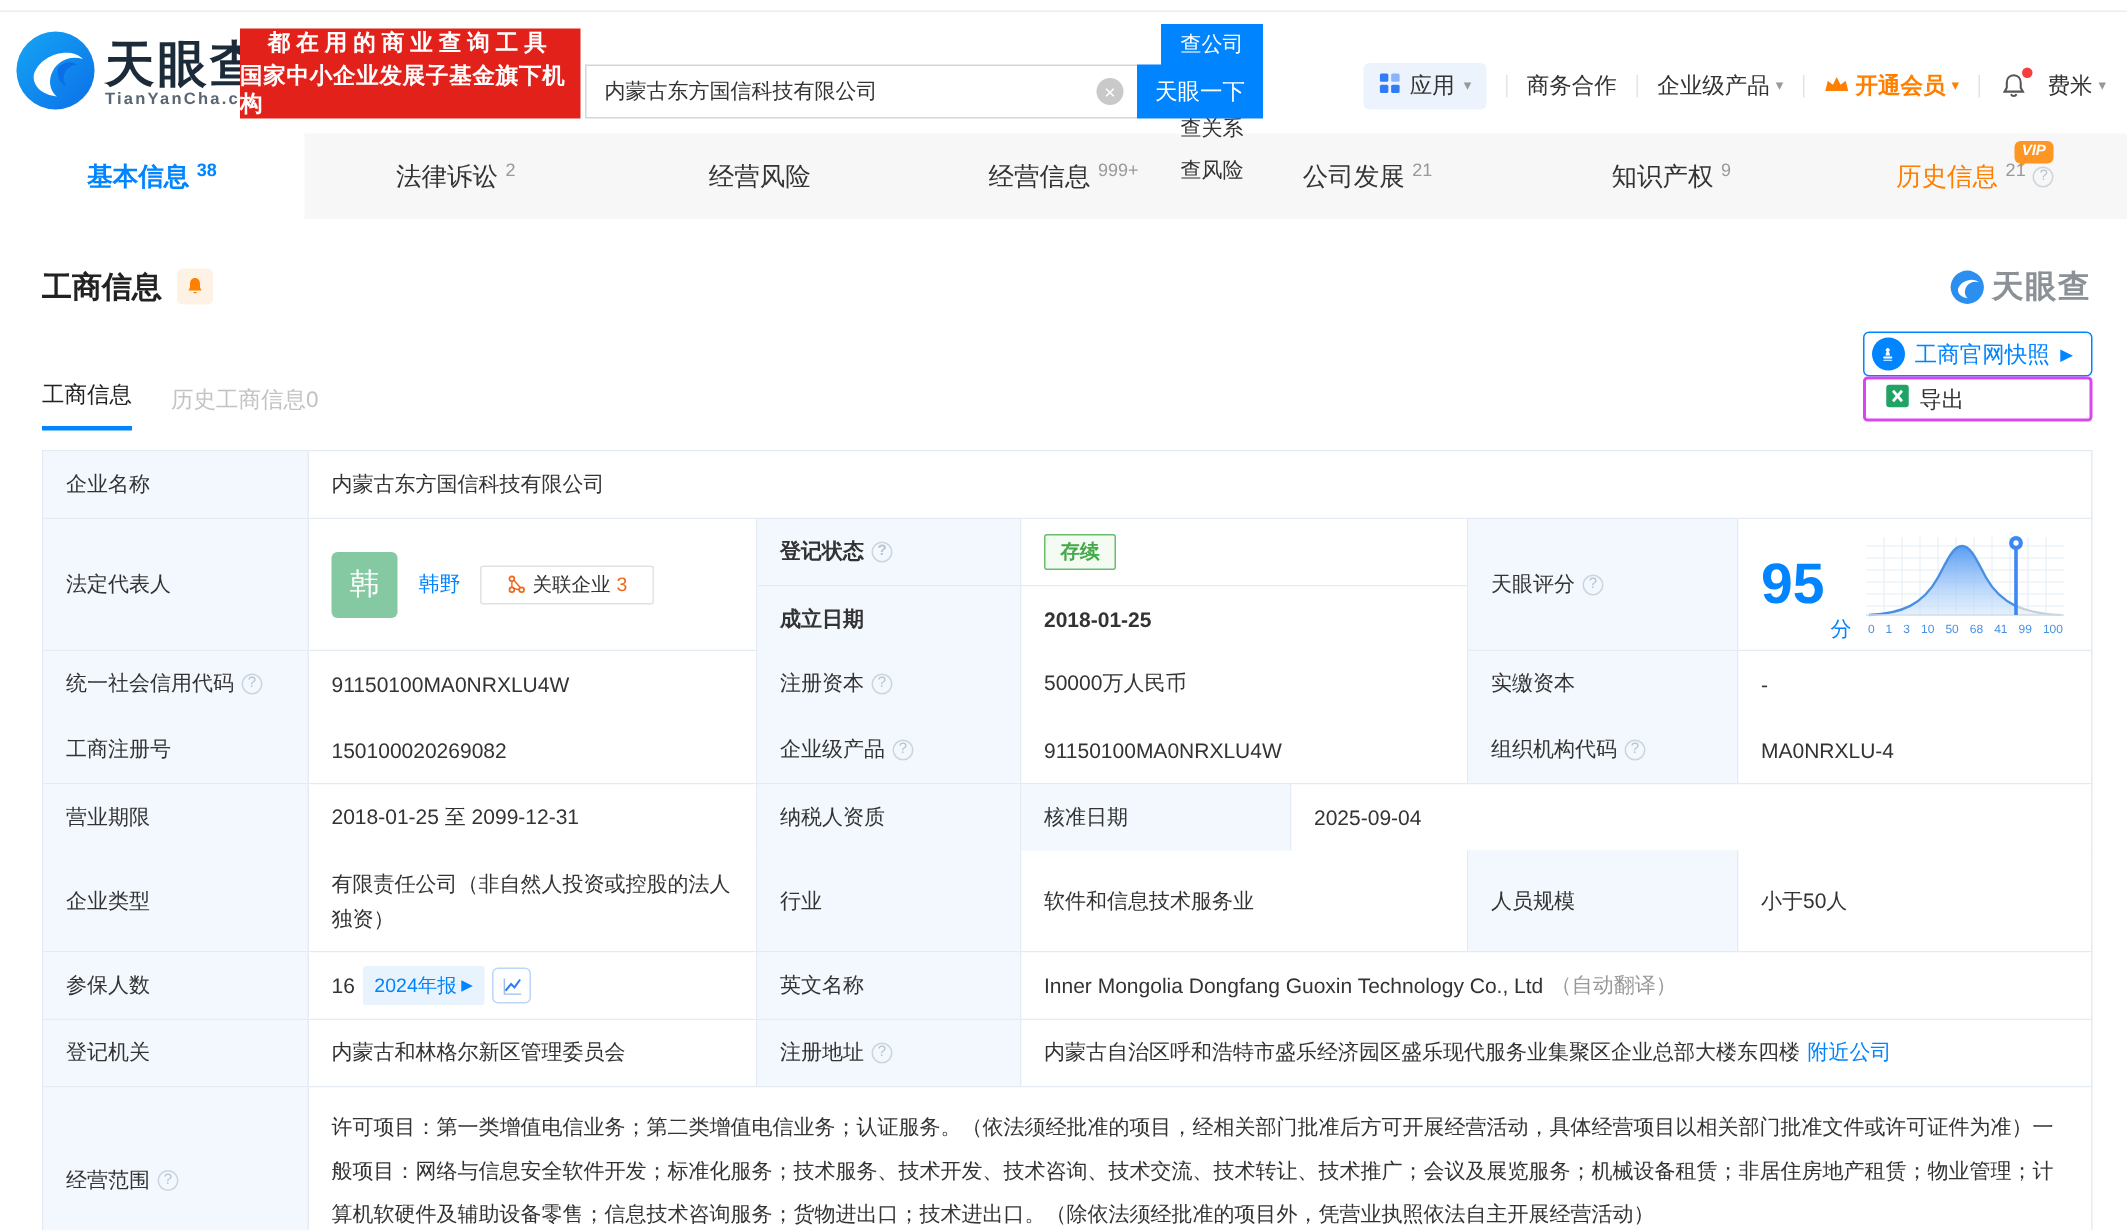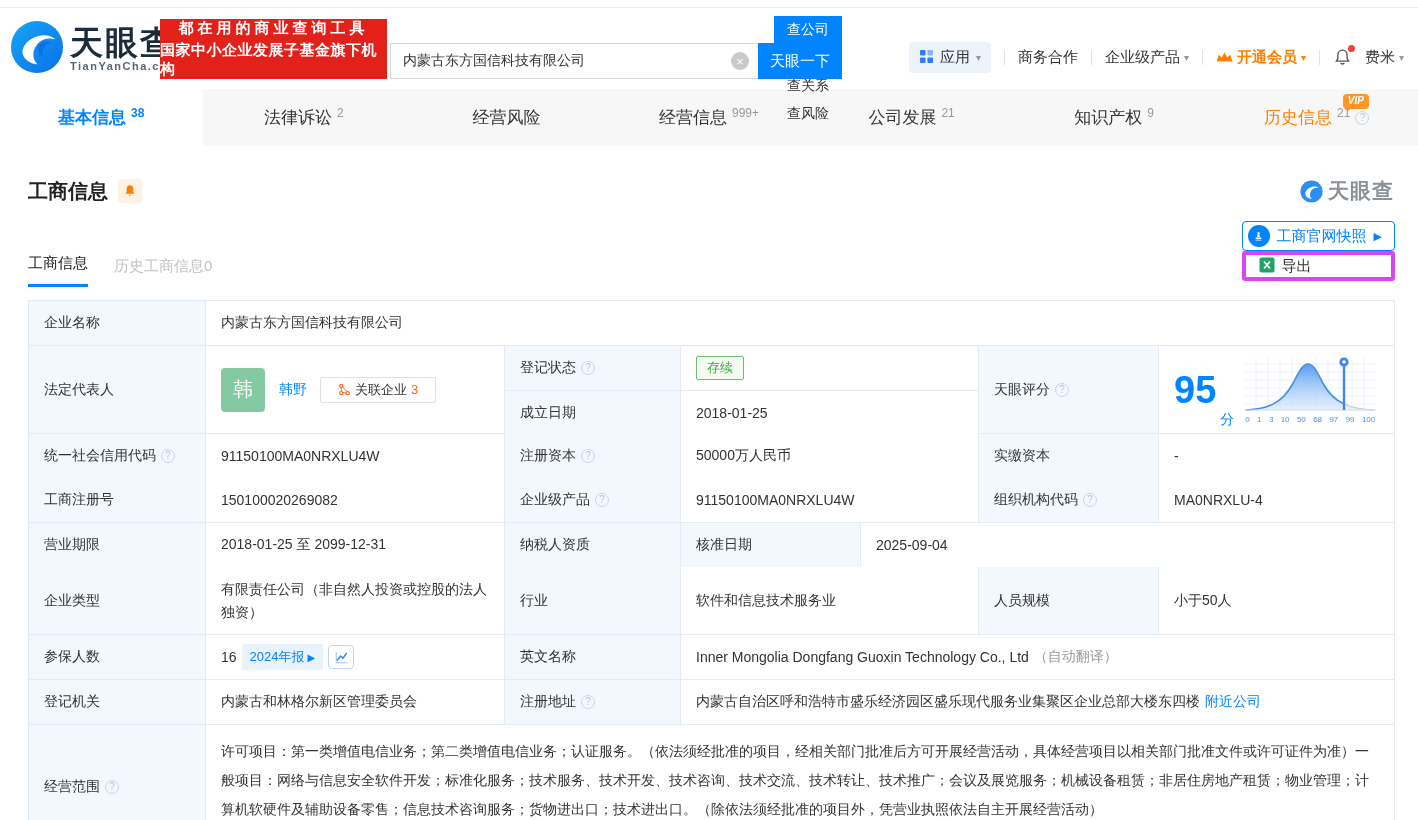--- a/index.html
+++ b/index.html
@@ -106,38 +106,38 @@
     border: 1px solid #0084ff; border-radius: 4px; background: #fff;
     color: #0084ff; font-size: 15px; cursor: pointer; font-family: inherit;
   }
   .btn-snapshot .arrow { font-size: 11px; }
   .stamp-circ {
     width: 22px; height: 22px; border-radius: 50%; background: #0084ff;
     display: flex; align-items: center; justify-content: center;
   }
   .btn-export {
     display: flex; align-items: center; gap: 7px; height: 30px; padding: 0 13px;
-    border: 4px solid #d946ef; border-radius: 3px; background: #fff;
+    border: 2px solid #d946ef; border-radius: 3px; background: #fff;
     color: #333; font-size: 15px; cursor: pointer; font-family: inherit;
   }
 
   
   .table { margin: 13px 23px 0 28px; width: 1367px; border: 1px solid #e4ebf3; }
   .trow { display: flex; border-bottom: 1px solid #e4ebf3; }
   .trow:last-child { border-bottom: none; }
   .tl, .tv { display: flex; align-items: center; padding: 0 15px; gap: 5px; min-height: 44px; }
   .tl { background: #f2f8fd; border-right: 1px solid #e4ebf3; color: #333; flex: none; }
   .tv { background: #fff; border-right: 1px solid #e4ebf3; }
   .tv.last { border-right: none; flex: 1; }
   .c1 { width: 177px; }
   .c2 { width: 299px; flex: none; }
   .c3 { width: 176px; }
   .c4 { width: 298px; flex: none; }
   .c5 { width: 180px; }
-  .sub { width: 474px; display: flex; flex-direction: column; flex: none; }
+  .sub { width: 474px; display: flex; flex-direction: column; flex: none; font-weight: bold; }
   .subrow { display: flex; flex: 1; }
   .subrow:first-child { border-bottom: 1px solid #e4ebf3; }
   .subrow .tl { width: 176px; }
   .subrow .tv { flex: 1; }
 
   a.blue { color: #0084ff; text-decoration: none; cursor: pointer; }
   .avatar {
     width: 44px; height: 44px; border-radius: 4px; background: #85c9a3;
     color: #fff; font-size: 20px; display: flex; align-items: center;
     justify-content: center; margin-right: 9px; cursor: pointer; flex: none;
@@ -410,21 +410,21 @@
           <circle cx="100" cy="6" r="4.6" fill="#3d87f5"></circle>
           <circle cx="100" cy="6" r="1.8" fill="#fff"></circle>
         </svg>
         <span class="score-ticks">
           <span>0</span>
             <span>1</span>
             <span>3</span>
             <span>10</span>
             <span>50</span>
             <span>68</span>
-            <span>97</span>
+            <span>41</span>
             <span>99</span>
             <span>100</span>
         </span>
       </span>
     </div>
   </div>
 
   <div class="trow" style="height:44px">
     <div class="tl c1">
       <span>统一社会信用代码</span>

